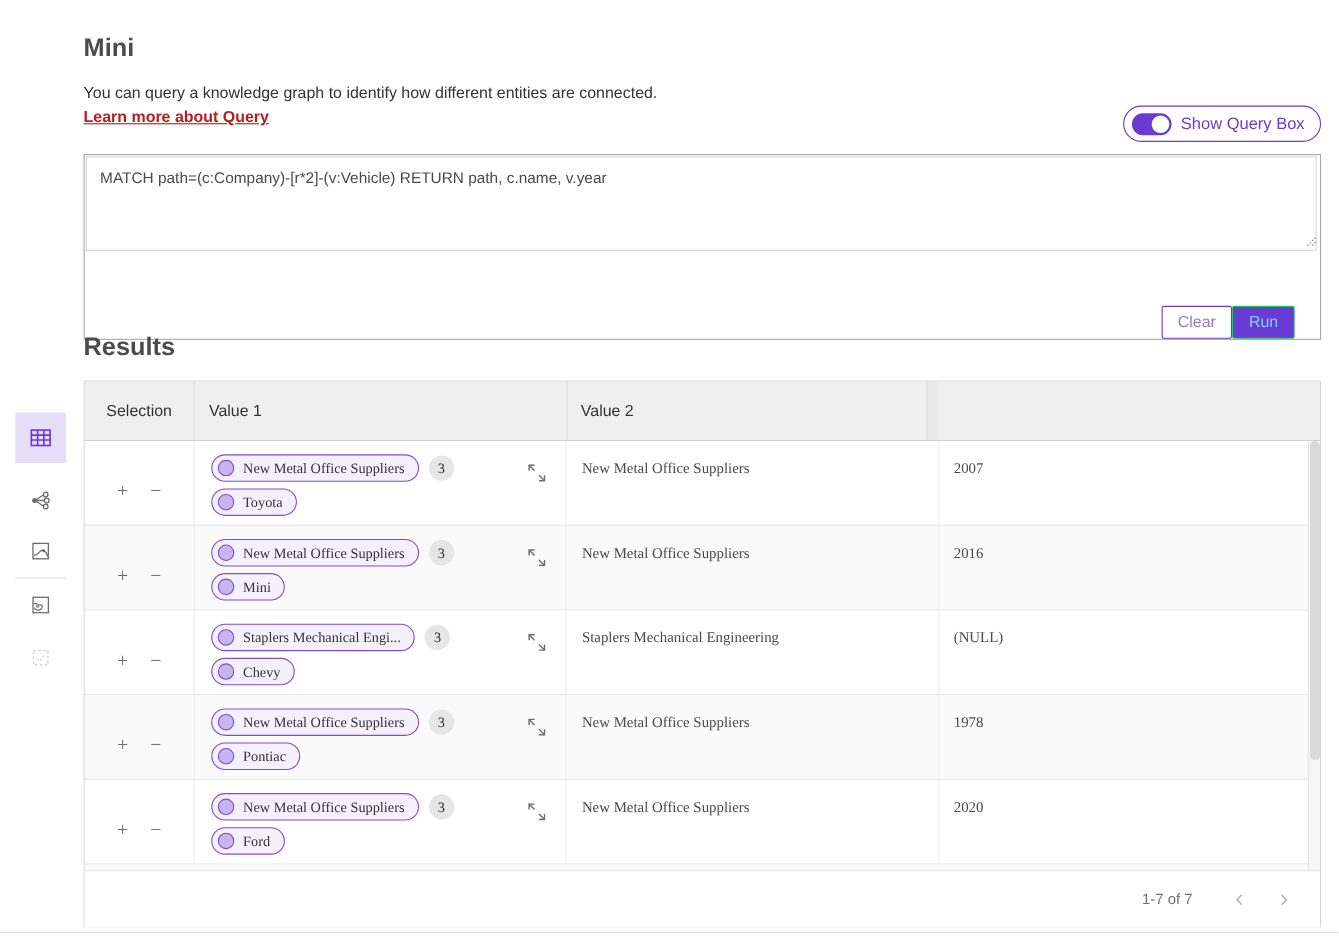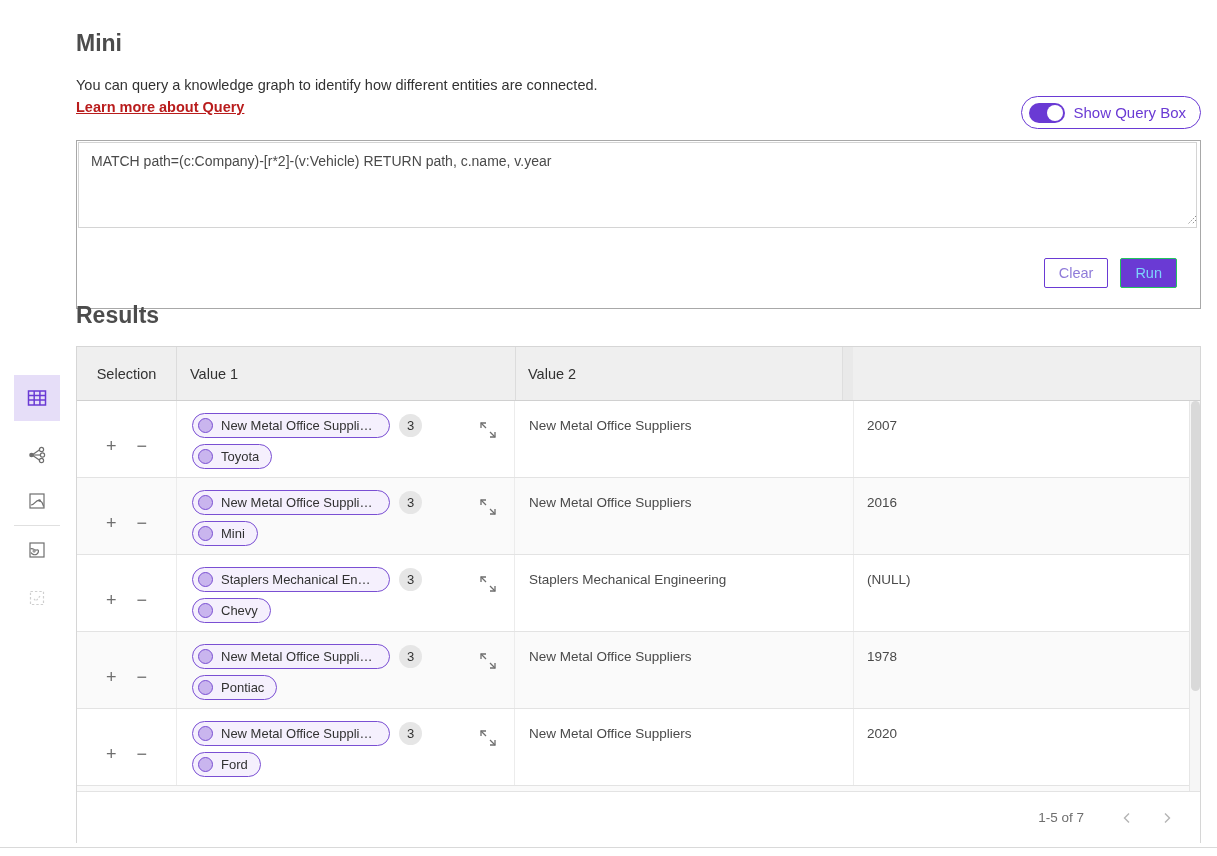--- a/index.html
+++ b/index.html
@@ -17,21 +17,21 @@
   .switch { width:36px; height:20px; border-radius:10px; background:#6a3ad4; position:relative; flex:0 0 auto; }
   .switch .knob { position:absolute; top:2px; right:2px; width:16px; height:16px; border-radius:50%; background:#fff; }
   .toggle-label { font-size:15px; color:#6a3ad4; white-space:nowrap; }
 
   
   .query-box { position:absolute; left:76px; top:140px; width:1125px; height:169px; border:1px solid #a8a8a8; background:#fff; }
   .query-text { position:absolute; left:1px; top:1px; width:1119px; height:86px; border:1px solid #d4d4d4;
     font-family:"Liberation Sans","DejaVu Sans",sans-serif; font-size:14px; color:#4a4a4a; padding:10px 12px;
     resize:none; outline:none; overflow:hidden; background:#fff; }
   .resize-grip { position:absolute; left:1108px; top:72px; width:12px; height:12px; pointer-events:none; }
-  .qb-actions { position:absolute; right:0; bottom:0; left:0; height:50px; display:flex; justify-content:flex-end; align-items:flex-start; gap:12px; padding-right:23px; }
+  .qb-actions { position:absolute; right:0; bottom:0; left:0; height:50px; display:flex; justify-content:flex-end; align-items:flex-end; padding-right:23px; }
   .btn { height:30px; font-family:inherit; font-size:14.5px; border-radius:2px; cursor:pointer; padding:0 14px; }
   .btn-clear { background:#fff; border:1px solid #6a3ad4; color:#8f7bd9; }
   .btn-run   { background:#6a3ad4; border:1px solid #22c55e; color:#7dd3fc; }
 
   
   .r-title { position:absolute; left:76px; top:302px; font-size:23px; font-weight:700; color:#4c4c4c; }
 
   
   .side { position:absolute; left:14px; top:375px; width:46px; }
   .side-item { width:46px; height:46px; display:flex; align-items:center; justify-content:center; cursor:pointer; }
@@ -46,21 +46,21 @@
   .th { font-size:14.5px; color:#323232; display:flex; align-items:center; }
   .th-sel { width:100px; justify-content:center; border-right:1px solid #dcdcdc; }
   .th-v0  { width:338px; padding-left:12px; border-right:1px solid #dcdcdc; }
   .th-v1  { width:339px; padding-left:13px; border-right:1px solid #dcdcdc; }
   .th-v2  { width:326px; padding-left:12px; }
   .th-sb  { width:11px; background:#e9e9e9; border-left:1px solid #dedede; }
 
   .tbody { position:relative; height:390px; overflow:hidden; }
   .trow { display:flex; height:77px; border-bottom:1px solid #e3e3e3; background:#fff; }
   .trow.stripe { background:#fafafa; }
-  .td { font-size:13.5px; color:#4a4a4a; }
+  .td { font-size:13.5px; color:#4a4a4a;font-family:Liberation Serif, serif; }
   .td-sel { width:100px; border-right:1px solid #ececec; display:flex; justify-content:center; gap:16px; padding-top:14px; }
   .pm { font-size:18px; color:#6e6e6e; line-height:18px; cursor:pointer; background:none; border:none; font-family:inherit; padding:0 2px; }
   .td-v0 { width:338px; border-right:1px solid #ececec; padding:12px 14px 0 15px; position:relative; }
   .td-v1 { width:339px; border-right:1px solid #ececec; padding:17px 0 0 14px; }
   .td-v2 { width:337px; padding:17px 0 0 13px; }
 
   .v0-line1 { display:flex; align-items:center; }
   .pill { display:inline-flex; align-items:center; gap:8px; max-width:198px; height:25px;
     border:1px solid #7a4fd3; border-radius:999px; background:#f5f0fd; padding:0 12px 0 5px; cursor:pointer; }
   .pill .dot { width:15px; height:15px; border-radius:50%; background:#c9b5ee; border:1px solid #7a4fd3; flex:0 0 auto; }
@@ -331,21 +331,21 @@
       </div>
 
       <div class="sliver"></div>
 
       <div class="scrollbar">
         <div class="thumb"></div>
       </div>
     </div>
 
     <div class="tfoot">
-      <span class="range">1-5 of 7</span>
+      <span class="range">1-7 of 7</span>
       <button class="pg-btn">
         <svg width="14" height="14" viewBox="0 0 14 14">
             <path d="M9 2.5 L4.5 7 L9 11.5" fill="none" stroke="#b4b4b4" stroke-width="1.4"></path>
           </svg>
       </button>
       <button class="pg-btn">
         <svg width="14" height="14" viewBox="0 0 14 14">
             <path d="M5 2.5 L9.5 7 L5 11.5" fill="none" stroke="#b4b4b4" stroke-width="1.4"></path>
           </svg>
       </button>

